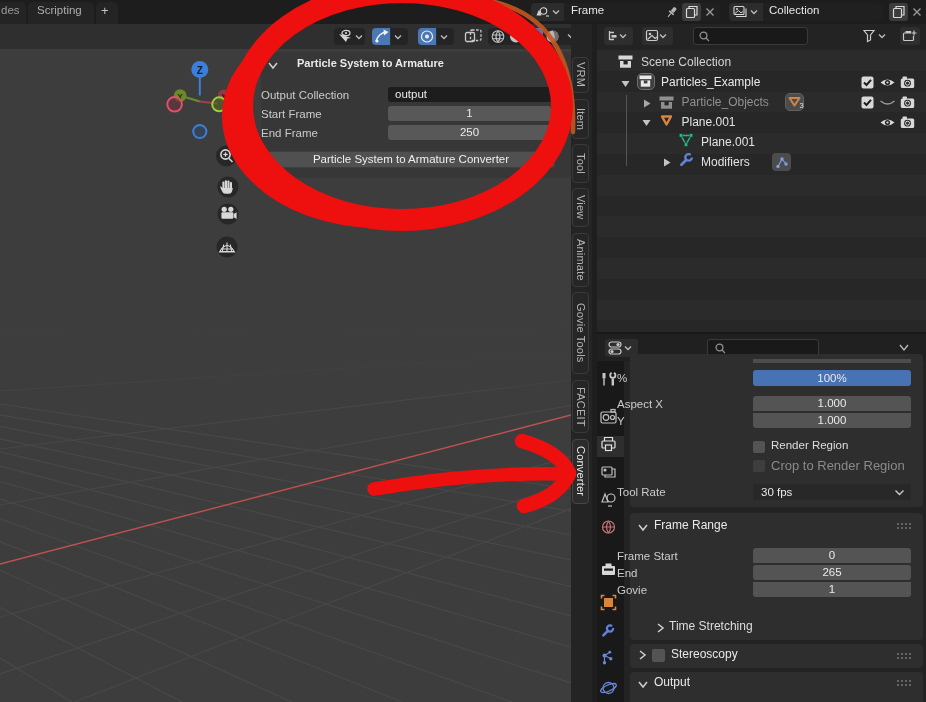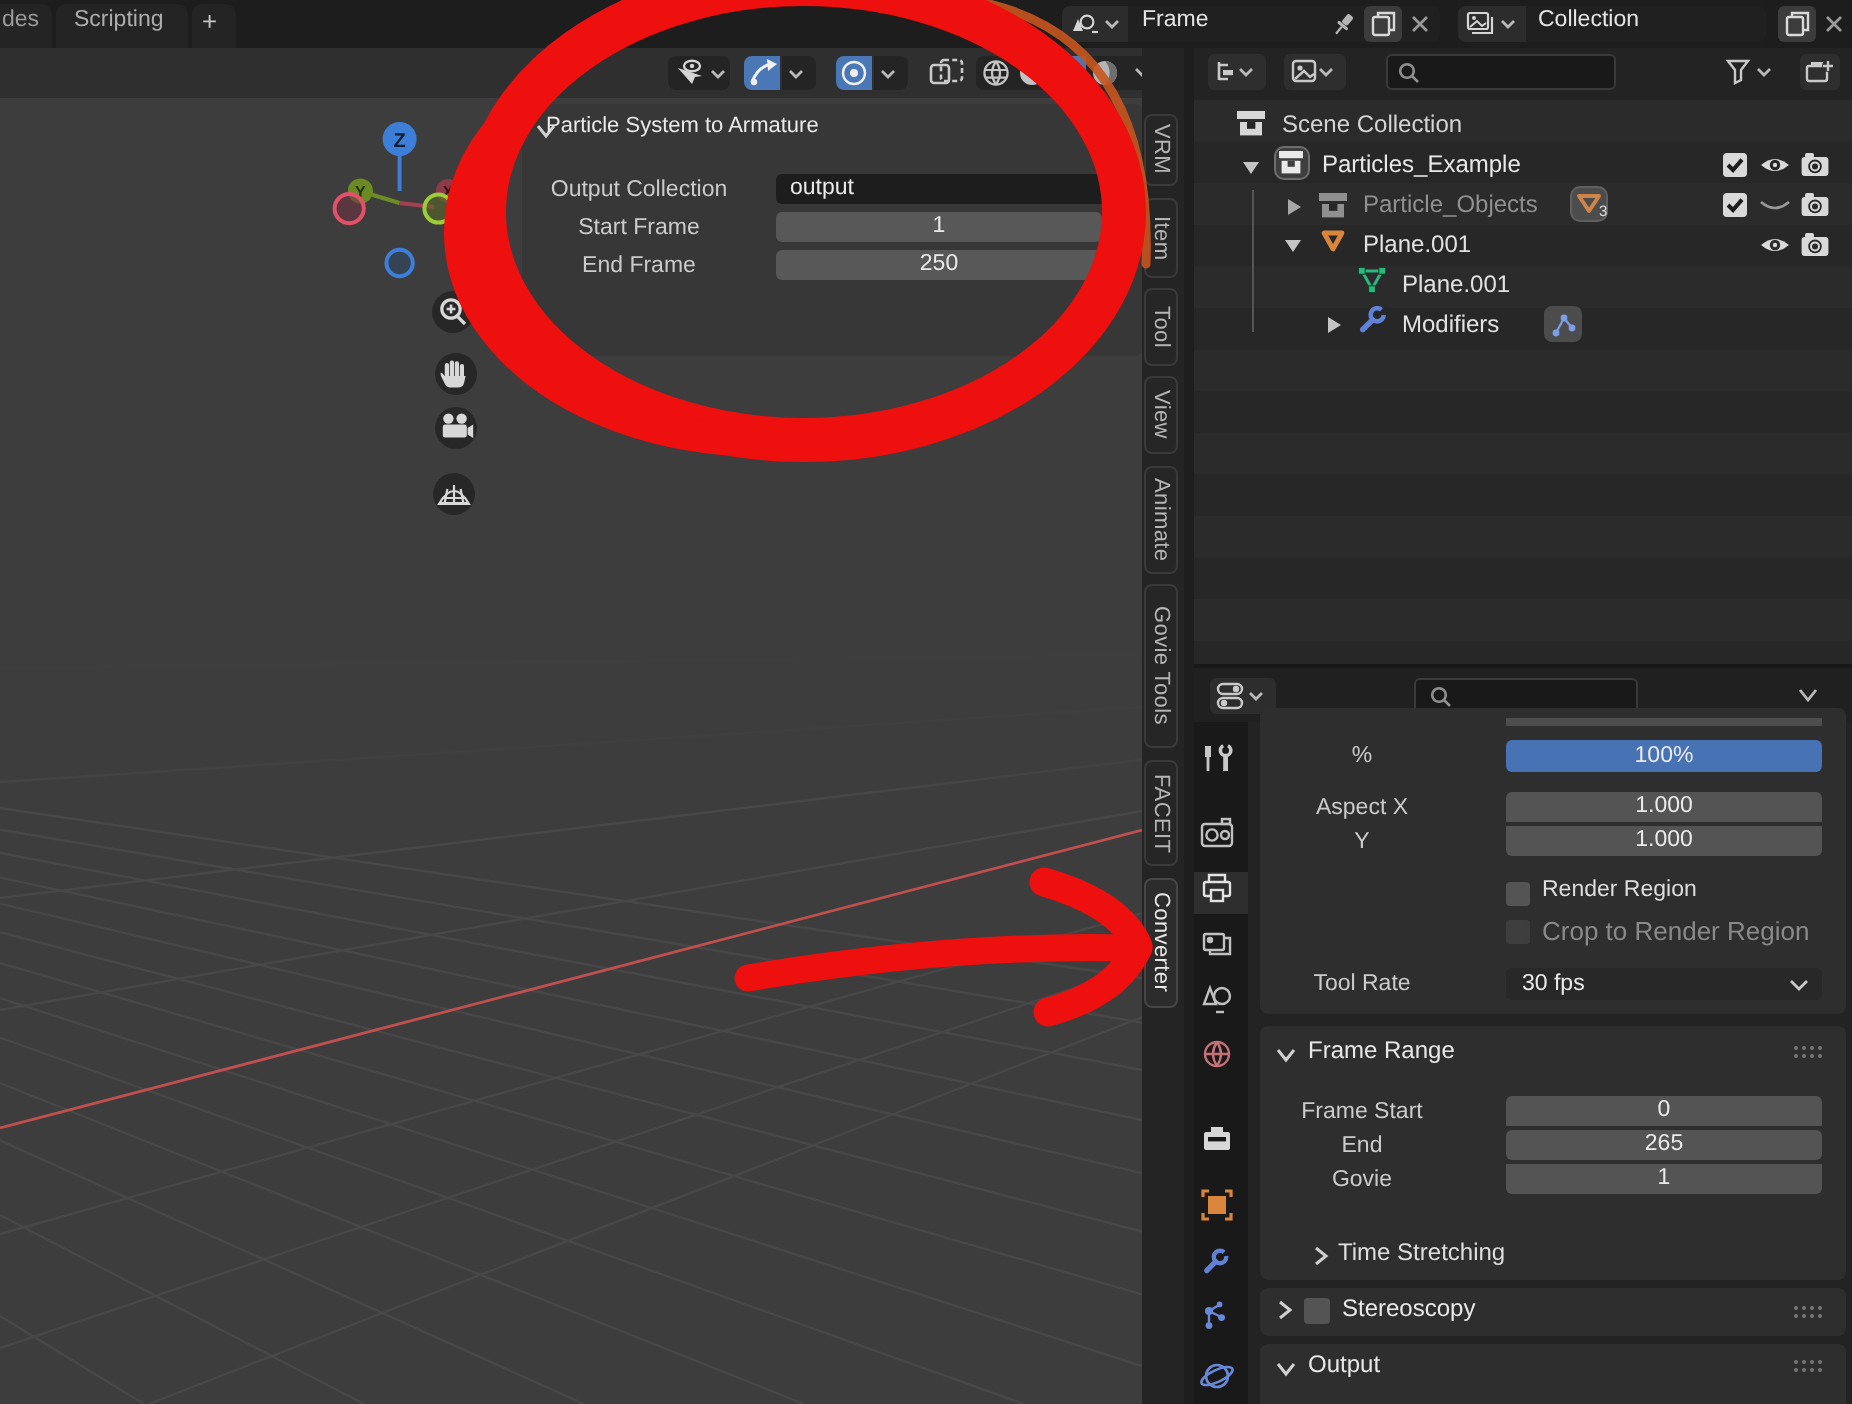--- a/index.html
+++ b/index.html
@@ -2,21 +2,21 @@
 <html><head>
 <meta charset="utf-8">
 <style>
   html,body{margin:0;padding:0;}
   #stage{position:relative;width:926px;height:702px;overflow:hidden;
     background:#c4b5fd;font-family:"Liberation Sans",sans-serif;
     -webkit-font-smoothing:antialiased;}
   .abs{position:absolute;}
   .field{position:absolute;height:15px;border-radius:3px;background:#545454;
     color:#eaeaea;font-size:11.5px;line-height:15px;text-align:center;}
-  .rlab{position:absolute;text-align:center;color:#cbcbcb;font-size:11.5px;line-height:16px;}
+  .rlab{position:absolute;text-align:left;color:#cbcbcb;font-size:11.5px;line-height:16px;}
   .vtab{position:absolute;left:1px;width:17px;background:#262626;border:1px solid #3a3a3a;
     border-radius:4px;box-sizing:border-box;color:#b5b5b5;font-size:11px;
     writing-mode:vertical-rl;text-align:center;letter-spacing:0.2px;
     display:flex;align-items:center;justify-content:center;}
   .vactive{background:#2c2c2c;color:#e9e9e9;border-color:#464646;}
 </style>
 </head>
 <body>
 <div id="stage">
 
@@ -216,37 +216,38 @@
         </g>
         <path d="M80 6.5 L83 9.5 L86 6.5" stroke="#b9b9b9" stroke-width="1.4" fill="none"></path>
       </svg>
     </div>
 
     <div class="abs" id="npanel" style="left:261px;top:28px;width:310px;height:126px;background:#373737;border-radius:4px;">
 
       <svg class="abs" style="left:6px;top:7px;" width="12" height="12">
           <path d="M2 4 L6 9 L10 4" stroke="#d0d0d0" stroke-width="1.5" fill="none"></path>
         </svg>
-      <div class="abs" style="left:12px;top:5px;color:#eaeaea;font-size:11px;">Particle System to Armature</div>
+      <div class="abs" style="left:36px;top:5px;color:#eaeaea;font-size:11px;font-weight:bold;">Particle System to Armature</div>
       <svg class="abs" style="left:283px;top:9px;" width="14" height="8" fill="#8a8a8a">
         <circle cx="2" cy="2" r="1"></circle>
           <circle cx="6" cy="2" r="1"></circle>
           <circle cx="10" cy="2" r="1"></circle>
           <circle cx="13" cy="2" r="1"></circle>
         <circle cx="2" cy="6" r="1"></circle>
           <circle cx="6" cy="6" r="1"></circle>
           <circle cx="10" cy="6" r="1"></circle>
           <circle cx="13" cy="6" r="1"></circle>
       </svg>
       <div class="rlab" style="left:0px;top:35px;width:117px;">Output Collection</div>
       <div class="field" style="left:127px;top:35px;background:#1d1d1d;text-align:left;padding-left:7px;width:162px;">output</div>
       <div class="rlab" style="left:0px;top:54px;width:117px;">Start Frame</div>
       <div class="field" style="left:127px;top:54px;width:163px;background:#585858;">1</div>
       <div class="rlab" style="left:0px;top:73px;width:117px;">End Frame</div>
       <div class="field" style="left:127px;top:73px;width:163px;background:#585858;">250</div>
+      <div class="abs" style="left:6px;top:99px;width:288px;height:17px;background:#505050;border-radius:3px;border:1px solid #3e3e3e;box-sizing:border-box;color:#eeeeee;font-size:11.5px;line-height:15px;text-align:center;">Particle System to Armature Converter</div>
     </div>
   </div>
 
   <div class="abs" id="tabstrip" style="left:571px;top:24px;width:21px;height:678px;background:#242424;">
     <div class="vtab" style="top:33px;height:36px;">VRM</div>
     <div class="vtab" style="top:75px;height:40px;">Item</div>
     <div class="vtab" style="top:120px;height:39px;">Tool</div>
     <div class="vtab" style="top:164px;height:39px;">View</div>
     <div class="vtab" style="top:209px;height:54px;">Animate</div>
     <div class="vtab" style="top:268px;height:82px;">Govie Tools</div>

